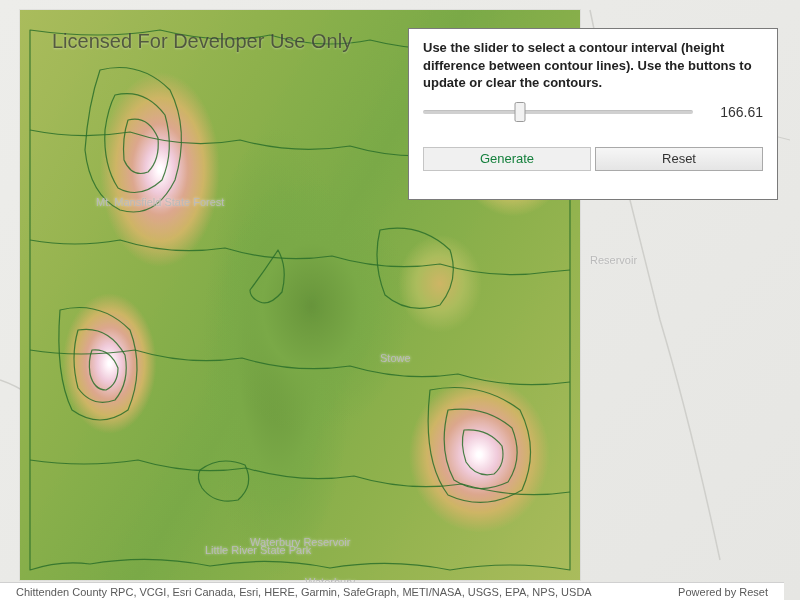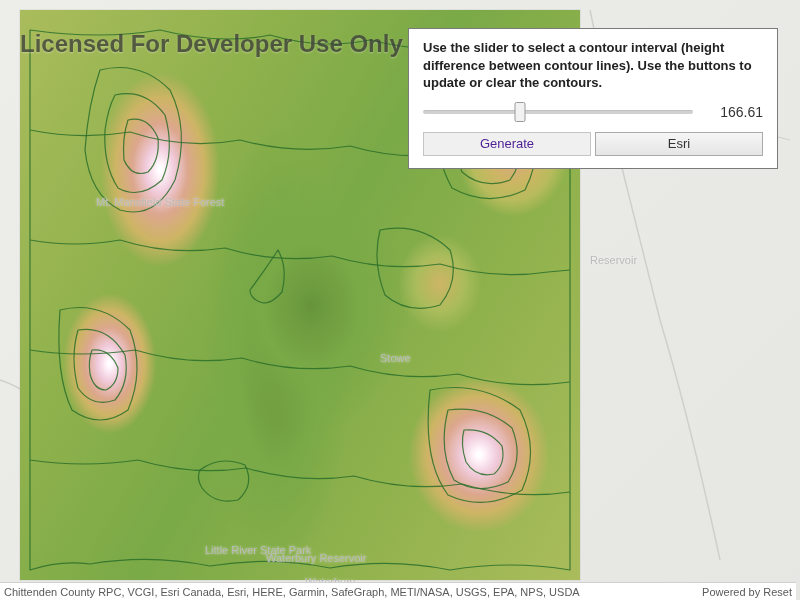--- a/index.html
+++ b/index.html
@@ -56,55 +56,56 @@
       fill: none;
       stroke: #2a6e2a;
       stroke-width: 1.2;
       stroke-linejoin: round;
       opacity: 0.85;
     }
     .watermark {
       position: absolute;
       left: 20px;
       top: 30px;
-      font-size: 24px;
-      font-weight: bold;
+      font-size: 20px;
+      font-weight: normal;
       color: #3a3a3a;
       opacity: 0.75;
       pointer-events: none;
       text-shadow: 0 1px 2px rgba(255,255,255,0.4);
+      padding-left: 32px;
     }
     .map-label {
       position: absolute;
       font-size: 11px;
       color: #bababa;
       pointer-events: none;
       text-shadow: 0 0 3px rgba(255,255,255,0.6);
     }
     .control-panel {
       position: absolute;
       top: 28px;
       right: 22px;
       width: 370px;
       background: #ffffff;
       border: 1px solid #7a7a7a;
-      padding: 10px 14px 12px;
+      padding: 10px 14px 28px;
     }
     .instructions {
       font-size: 13px;
       font-weight: bold;
       color: #222;
       line-height: 1.35;
       margin-bottom: 10px;
     }
     .slider-row {
       display: flex;
       align-items: center;
       gap: 10px;
-      margin-bottom: 10px;
+      margin-bottom: 25px;
     }
     .slider-track-wrap {
       flex: 1;
       position: relative;
       height: 20px;
       display: flex;
       align-items: center;
       cursor: pointer;
     }
     .slider-track {
@@ -138,38 +139,38 @@
     .btn {
       flex: 1;
       height: 24px;
       font-size: 13px;
       border: 1px solid #a9a9a9;
       background: linear-gradient(#f6f6f6, #e5e5e5);
       cursor: pointer;
       color: #333;
     }
     .btn:disabled {
-      color: #4c1d95;
+      color: #15803d;
       background: #f0f0f0;
       border-color: #c5c5c5;
       cursor: default;
     }
     .attribution-bar {
       position: absolute;
       left: 0;
-      right: 4px;
+      right: 16px;
       bottom: 0;
       height: 18px;
       background: #ffffff;
       border-top: 1px solid #d0d0d0;
       font-size: 11px;
       color: #5a5a5a;
       display: flex;
       align-items: center;
-      padding: 0 4px;
+      padding: 0 16px;
       justify-content: space-between;
     }
     .attribution-left {
       white-space: nowrap;
       overflow: hidden;
       text-overflow: ellipsis;
     }
   </style>
 </head>
 <body>
@@ -205,36 +206,36 @@
     <path d="M 10 450 Q 64 458 118 450 Q 172 466 226 458 Q 280 474 334 466 Q 388 482 442 474 Q 496 490 550 482" stroke-width="0.9" opacity="0.6"></path>
     <path d="M 230 280 Q 245 260 258 240 Q 268 258 262 282 Q 250 296 240 292 Q 230 288 230 280 Z"></path>
     <path d="M 180 460 Q 200 445 225 455 Q 235 475 218 490 Q 195 495 182 478 Q 176 468 180 460 Z"></path>
   </svg>
 
   <div class="watermark">Licensed For Developer Use Only</div>
 
   <div class="map-label" style="left:96px; top:196px;">Mt. Mansfield State Forest</div>
   <div class="map-label" style="left:380px; top:332px;margin-top:20px;">Stowe</div>
   <div class="map-label" style="left:205px; top:544px;">Little River State Park</div>
-  <div class="map-label" style="left:250px; top:552px;margin-left:16px;">Waterbury Reservoir</div>
+  <div class="map-label" style="left:250px; top:536px;">Waterbury Reservoir</div>
   <div class="map-label" style="left:305px; top:576px;">Waterbury</div>
   <div class="map-label" style="left:590px; top:254px;">Reservoir</div>
 </div>
 
 <div class="control-panel">
   <div class="instructions">Use the slider to select a contour interval (height difference between contour lines). Use the buttons to update or clear the contours.</div>
   <div class="slider-row">
     <div class="slider-track-wrap">
       <div class="slider-track"></div>
       <div class="slider-thumb"></div>
     </div>
     <div class="slider-value">166.61</div>
   </div>
   <div class="button-row">
     <button class="btn" disabled="">Generate</button>
-    <button class="btn">Esri</button>
+    <button class="btn">Reset</button>
   </div>
 </div>
 
 <div class="attribution-bar">
   <span class="attribution-left">Chittenden County RPC, VCGI, Esri Canada, Esri, HERE, Garmin, SafeGraph, METI/NASA, USGS, EPA, NPS, USDA</span>
   <span>Powered by Reset</span>
 </div>
 
 </body></html>

